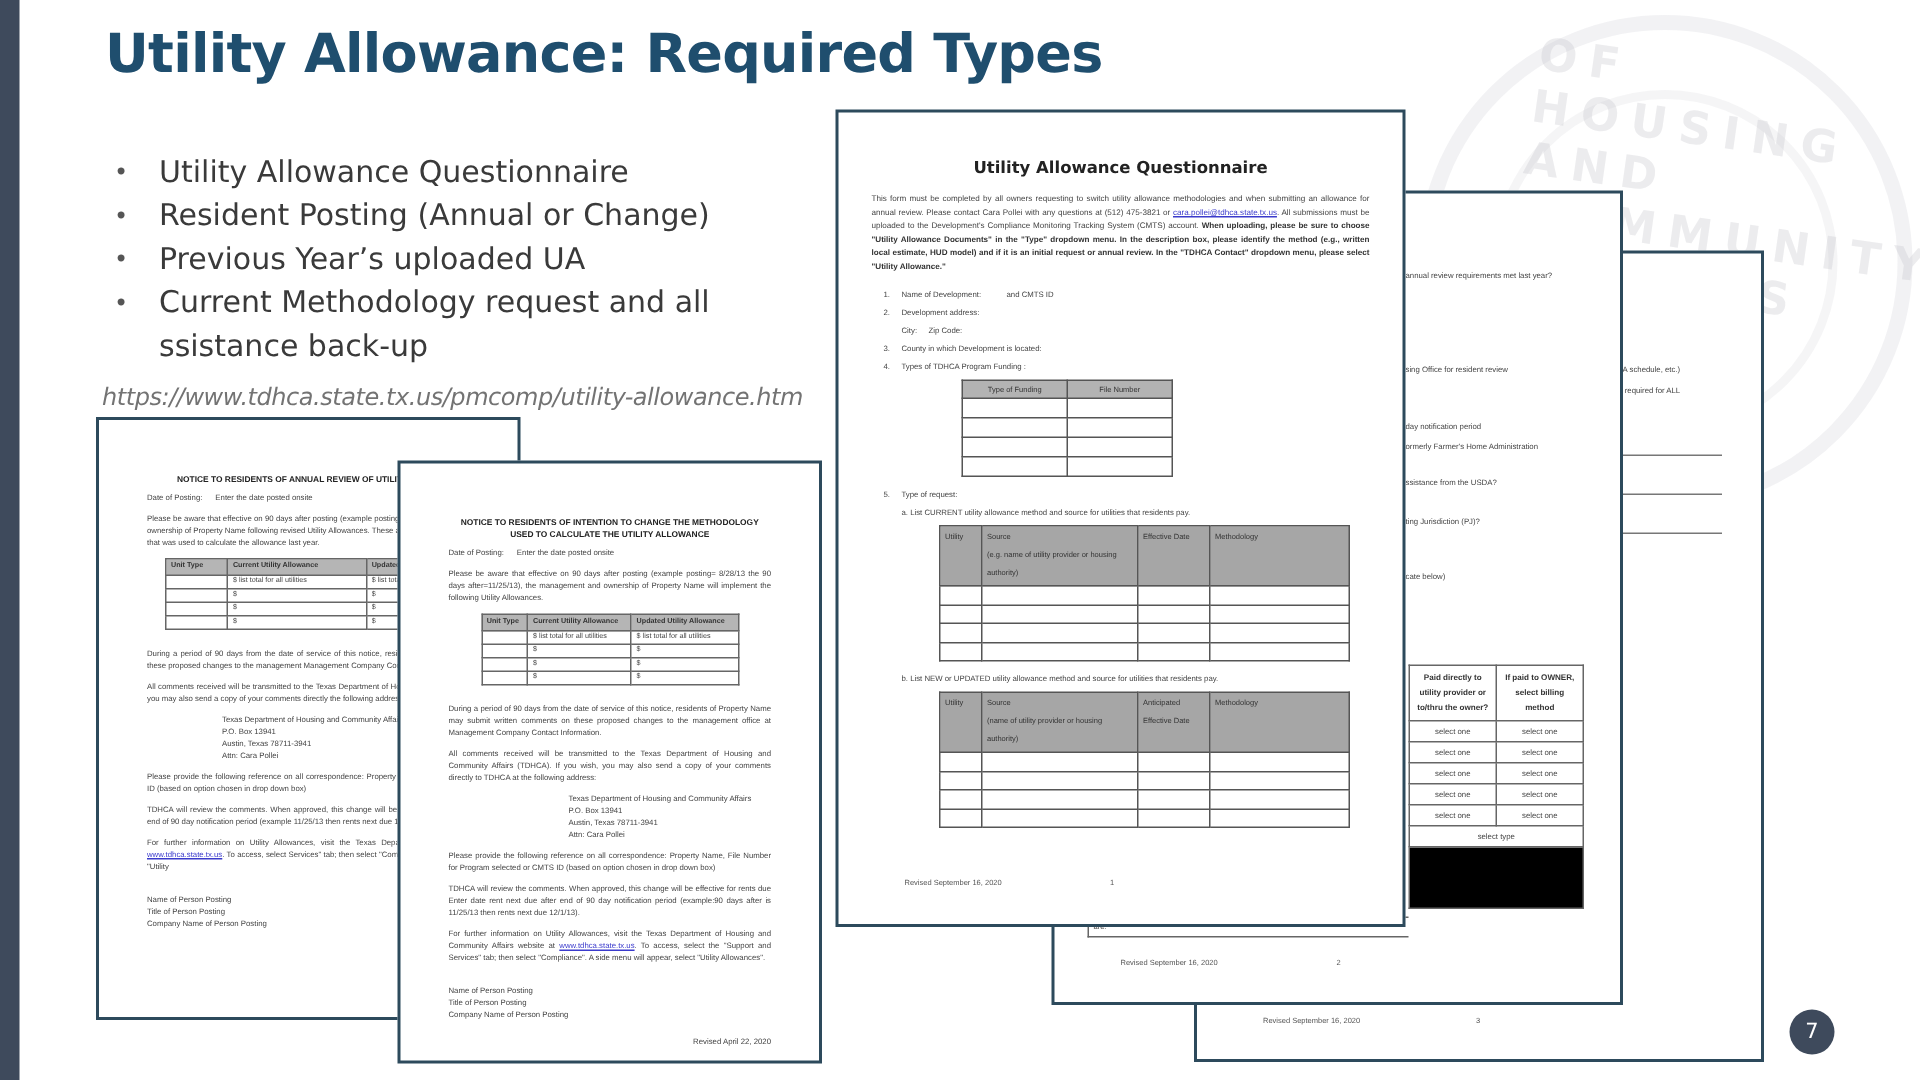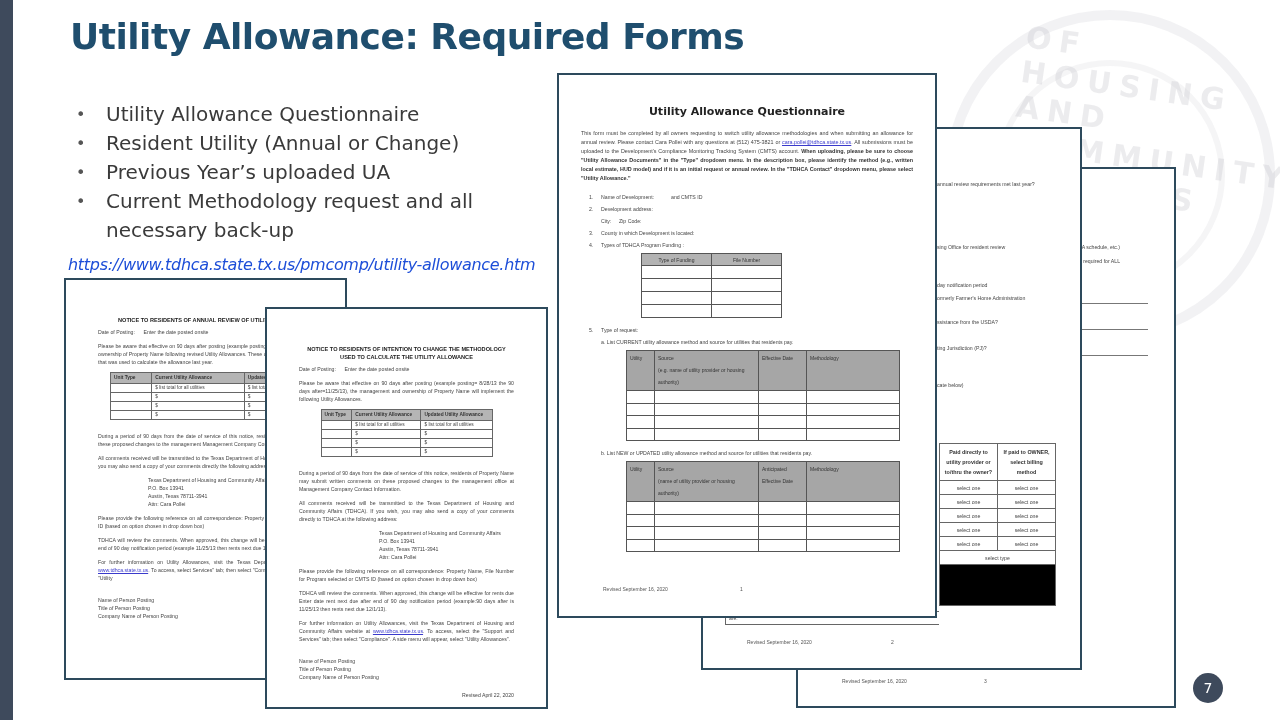--- a/index.html
+++ b/index.html
@@ -16,21 +16,21 @@
                font-family: "DejaVu Sans", sans-serif; font-weight: bold; transform: rotate(8deg); }
 
   .slide-title { position: absolute; left: 70px; top: 16px; font-size: 36px; font-weight: bold; color: #1f4e6e;
                  font-family: "DejaVu Sans", sans-serif; letter-spacing: -0.5px; }
 
   .bullets { position: absolute; left: 76px; top: 100px; width: 470px; list-style: none; }
   .bullets li { position: relative; padding-left: 30px; font-size: 20px; line-height: 29px; color: #3a3a3a;
                 font-family: "DejaVu Sans", sans-serif; }
   .bullets li .dot { position: absolute; left: 0; top: 0; font-size: 16px; color: #555; }
 
-  .url { position: absolute; left: 68px; top: 255px; font-size: 16px; font-style: italic; color: #1d4ed8;
+  .url { position: absolute; left: 68px; top: 255px; font-size: 16px; font-style: italic; color: #737373;
          font-family: "DejaVu Sans", sans-serif; letter-spacing: -0.3px; }
 
   .page { position: absolute; background: #fff; border: 2px solid #2d4a5c; overflow: hidden; font-family: "Liberation Sans", sans-serif; color: #444; }
   .page p, .page div { font-size: 5.2px; line-height: 8px; }
 
   
   #p-annual { left: 64px; top: 278px; width: 283px; height: 402px; z-index: 1; }
   #p-change { left: 265px; top: 307px; width: 283px; height: 402px; z-index: 2; }
   #p-q3 { left: 796px; top: 167px; width: 380px; height: 541px; z-index: 1; }
   #p-q2 { left: 701px; top: 127px; width: 381px; height: 543px; z-index: 2; }
@@ -73,27 +73,27 @@
 </head>
 <body>
 
 <div class="left-bar"></div>
 
 <div class="seal">
   <div class="seal-inner"></div>
   <div class="seal-text">OF HOUSING AND COMMUNITY AFFAIRS</div>
 </div>
 
-<h1 class="slide-title">Utility Allowance: Required Forms</h1>
+<h1 class="slide-title">Utility Allowance: Required Types</h1>
 
 <ul class="bullets">
   <li><span class="dot">•</span><span>Utility Allowance Questionnaire</span></li>
-  <li><span class="dot">•</span><span>Resident Utility (Annual or Change)</span></li>
+  <li><span class="dot">•</span><span>Resident Posting (Annual or Change)</span></li>
   <li><span class="dot">•</span><span>Previous Year’s uploaded UA</span></li>
-  <li><span class="dot">•</span><span>Current Methodology request and all necessary back-up</span></li>
+  <li><span class="dot">•</span><span>Current Methodology request and all ssistance back-up</span></li>
 </ul>
 
 <div class="url">https://www.tdhca.state.tx.us/pmcomp/utility-allowance.htm</div>
 
 <div class="page" id="p-annual">
   <div style="padding:0 32px;">
     <div class="notice-title" style="text-align:left;margin-left:20px;white-space:nowrap;">NOTICE TO RESIDENTS OF ANNUAL REVIEW OF UTILITY ALLOWANCE</div>
     <div style="margin-top:4px;"><span>Date of Posting:</span>&nbsp;&nbsp;&nbsp;&nbsp;&nbsp;&nbsp;<span>Enter the date posted onsite</span></div>
     <p class="para" style="width:260px">Please be aware that effective on 90 days after posting (example posting= after=11/26/14), the management and ownership of Property Name following revised Utility Allowances. These allowances were calculated methodology that was used to calculate the allowance last year.</p>
     <table class="mini-table" style="margin-left:12px;width:230px">

